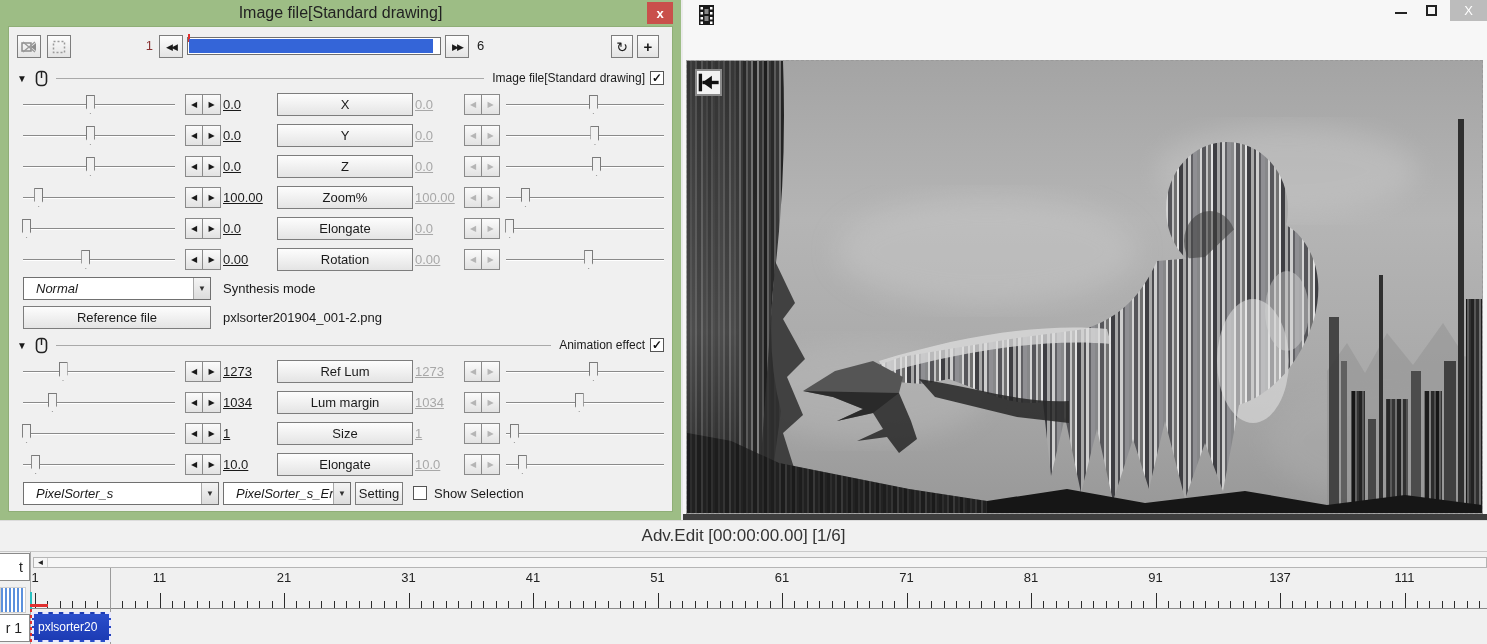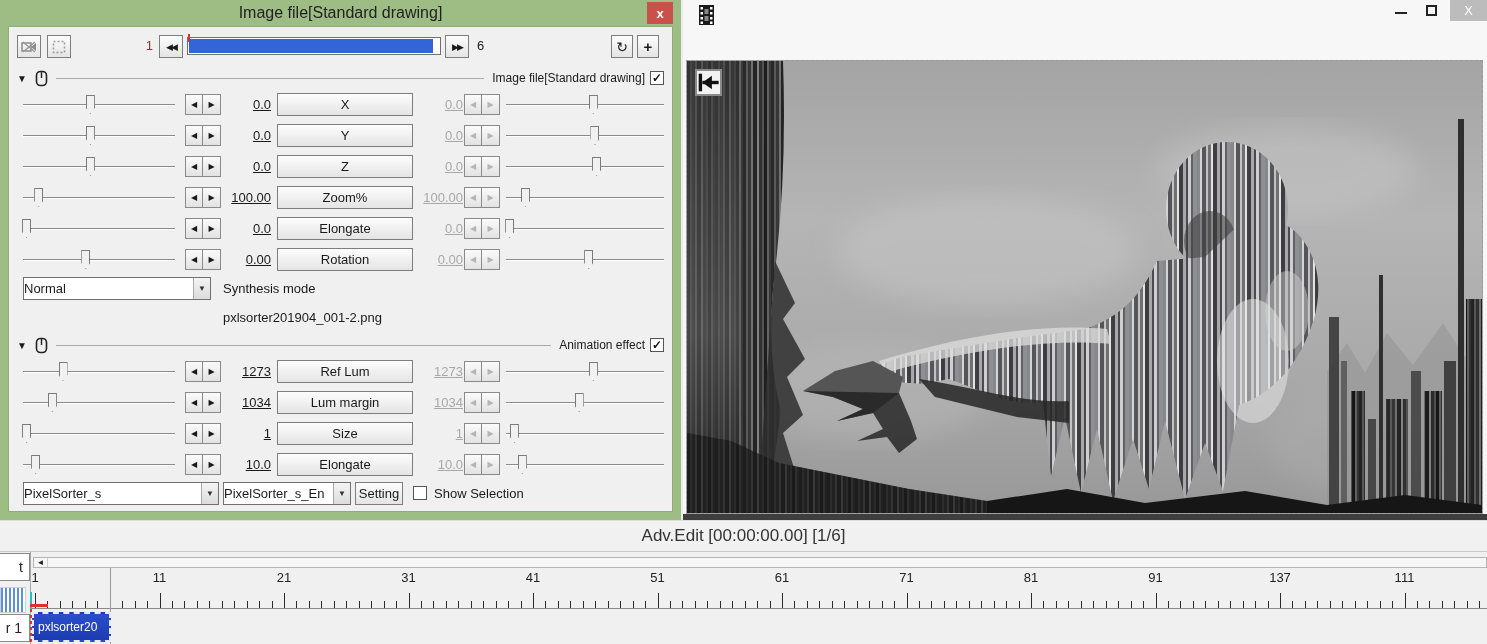--- a/index.html
+++ b/index.html
@@ -50,27 +50,27 @@
   .sl-r { left:497px; width:158px; }
   .slider .track { position:absolute; left:0; right:0; top:10px; height:2px; background:#8a8a8a;
     border-bottom:1px solid #fff; }
   .slider .thumb { position:absolute; top:1px; width:9px; height:19px; background:#f1f1f1;
     border:1px solid #7a7a7a; clip-path:polygon(0 0,100% 0,100% 68%,50% 100%,0 68%); }
   .spin { position:absolute; top:5px; display:flex; }
   .sp-l { left:176px; } .sp-r { left:455px; }
   .sbtn { width:18px; height:21px; background:linear-gradient(#fbfbfb,#e2e2e2); border:1px solid #8a8a8a;
     font-size:8px; display:flex; align-items:center; justify-content:center; color:#1a1a1a; }
   .sbtn + .sbtn { border-left:none; }
-  .pval { position:absolute; top:8px; width:48px; text-align:right; text-decoration:underline; color:#1a1a1a; }
+  .pval { position:absolute; top:8px; width:48px; text-align:left; text-decoration:underline; color:#1a1a1a; }
   .pv-l { left:214px; } .pv-r { left:406px; }
   .pbtn { position:absolute; left:268px; top:4px; width:136px; height:23px; font-size:13px; }
 
   
   .combo { position:absolute; height:23px; background:#fff; border:1px solid #707070; display:flex; align-items:center; }
-  .combo .ctext { flex:1; padding-left:0; white-space:nowrap; overflow:hidden; }
+  .combo .ctext { flex:1; padding-left:12px; white-space:nowrap; overflow:hidden;font-style:italic; }
   .combo .carr { width:17px; align-self:stretch; background:linear-gradient(#f4f4f4,#dcdcdc);
     border-left:1px solid #a8a8a8; font-size:8px; display:flex; align-items:center; justify-content:center; color:#333; }
 
   
   #mainwin { left:683px; top:0; width:804px; height:519px; background:#f7f7f7; }
   #main-title { height:30px; display:flex; align-items:center; font-size:16px; color:#1a1a1a; position:relative; }
   #film-icon { margin-left:16px; margin-right:22px; }
   #cap-btns { position:absolute; right:0; top:0; height:22px; display:flex; align-items:flex-start; }
   #btn-min { width:30px; padding-top:12px; display:flex; justify-content:center; }
   #btn-min i { width:12px; height:2px; background:#222; }
@@ -294,20 +294,21 @@
           </div>
         </div>
       </div>
 
     <div class="combo" style="left:14px; top:250px; width:188px;">
       <span class="ctext">Normal</span>
       <span class="carr">▼</span>
     </div>
     <div class="abs" style="left:214px; top:254px;">Synthesis mode</div>
 
+    <div class="abs btn3d" style="left:14px; top:279px; width:188px; height:23px;">Reference file</div>
     <div class="abs" style="left:214px; top:283px;">pxlsorter201904_001-2.png</div>
 
     <div class="sect" style="top:309px;">
       <span class="tri">▼</span>
       <svg width="13" height="17" viewBox="0 0 13 17">
           <rect x="1.5" y="1.5" width="10" height="14" rx="4" fill="none" stroke="#222" stroke-width="1.6"></rect>
           <line x1="6.5" y1="2" x2="6.5" y2="8" stroke="#222" stroke-width="1.4"></line>
         </svg>
       <span class="line"></span>
       <span class="slab">Animation effect</span>

